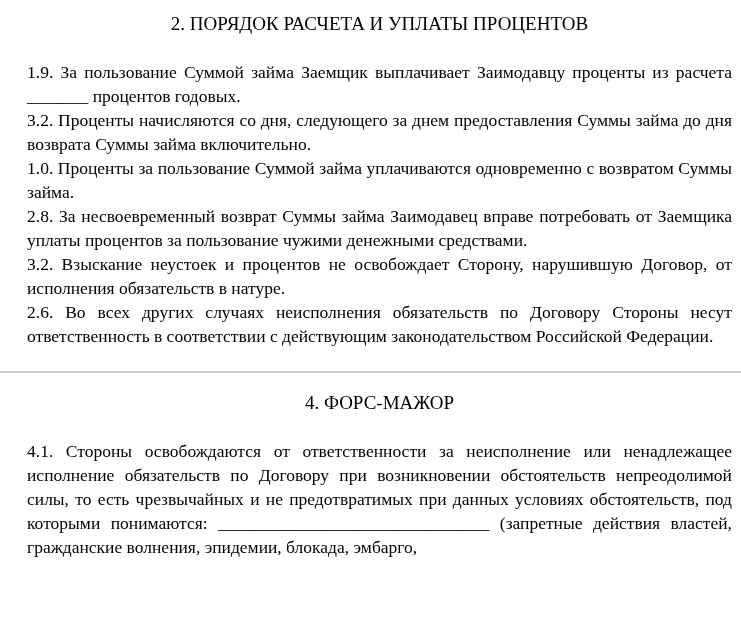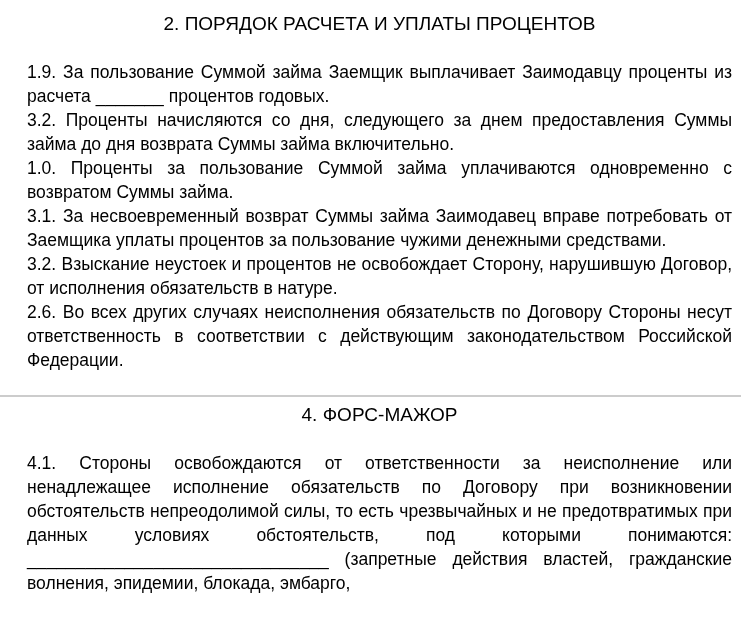--- a/index.html
+++ b/index.html
@@ -7,29 +7,30 @@
     padding: 0;
     background: #ffffff;
   }
   .page {
     position: relative;
     width: 741px;
     height: 630px;
     overflow: hidden;
     background: #ffffff;
     color: #000000;
-    font-family: Liberation Sans, sans-serif;
+    font-family: Liberation Serif, serif;
     font-size: 17.5px;
     line-height: 24px;
   }
   .content {
     padding: 12px 9px 23px 27px;
   }
   .content.second {
     padding: 6px 9px 0 27px;
+    margin-top: 12px;
   }
   .sec-title {
     text-align: center;
     font-size: 19px;
     margin: 0 0 24px 0;
     white-space: nowrap;
   }
   .sec-title.mt {
     margin-top: 16px;
   }
@@ -51,21 +52,21 @@
 
   <div class="content">
 
     <div class="sec-title">2. ПОРЯДОК РАСЧЕТА И УПЛАТЫ ПРОЦЕНТОВ</div>
 
     <p class="para">1.9. За пользование Суммой займа Заемщик выплачивает Заимодавцу проценты из расчета _______ процентов годовых.</p>
     <p class="para">3.2. Проценты начисляются со дня, следующего за днем предоставления Суммы займа до дня возврата Суммы займа включительно.</p>
     <p class="para">1.0. Проценты за пользование Суммой займа уплачиваются одновременно с возвратом Суммы займа.</p>
 
 
-    <p class="para">3.1. За несвоевременный возврат Суммы займа Заимодавец вправе потребовать от Заемщика уплаты процентов за пользование чужими денежными средствами.</p>
+    <p class="para">2.8. За несвоевременный возврат Суммы займа Заимодавец вправе потребовать от Заемщика уплаты процентов за пользование чужими денежными средствами.</p>
     <p class="para">3.2. Взыскание неустоек и процентов не освобождает Сторону, нарушившую Договор, от исполнения обязательств в натуре.</p>
     <p class="para">2.6. Во всех других случаях неисполнения обязательств по Договору Стороны несут ответственность в соответствии с действующим законодательством Российской Федерации.</p>
 
   </div>
 
   <div class="page-divider"></div>
 
   <div class="content second">
 
     <div class="sec-title">4. ФОРС-МАЖОР</div>

